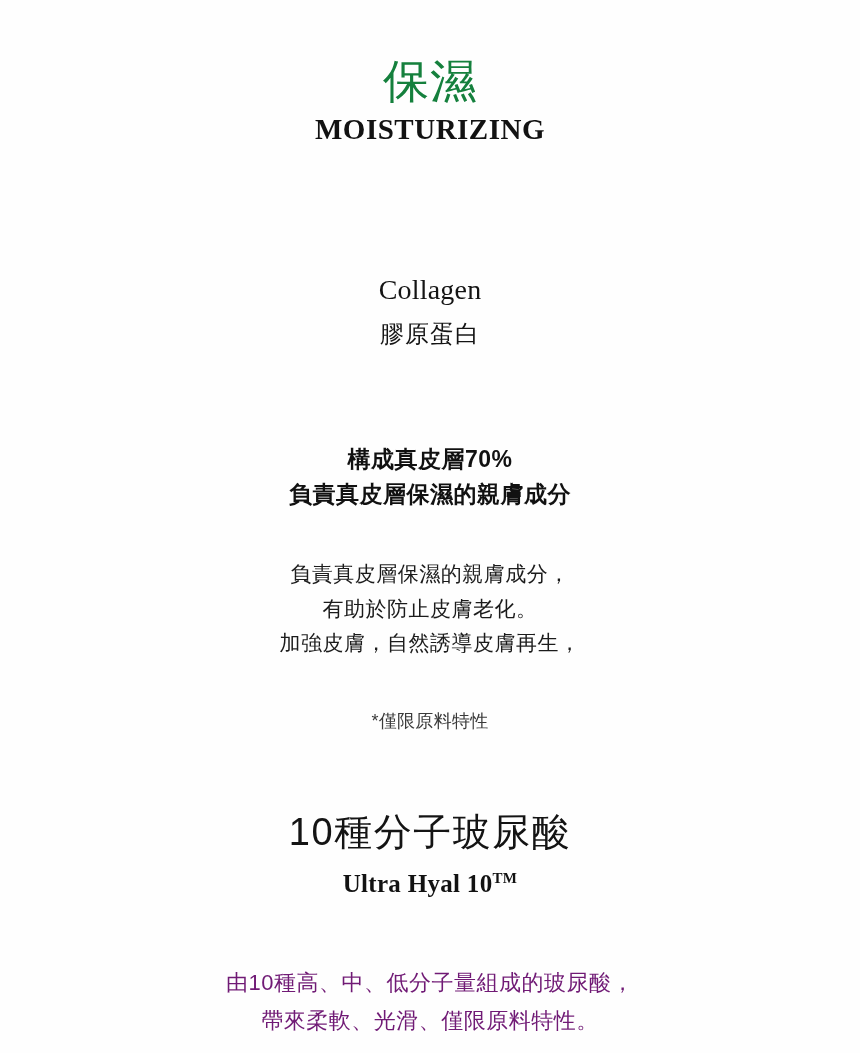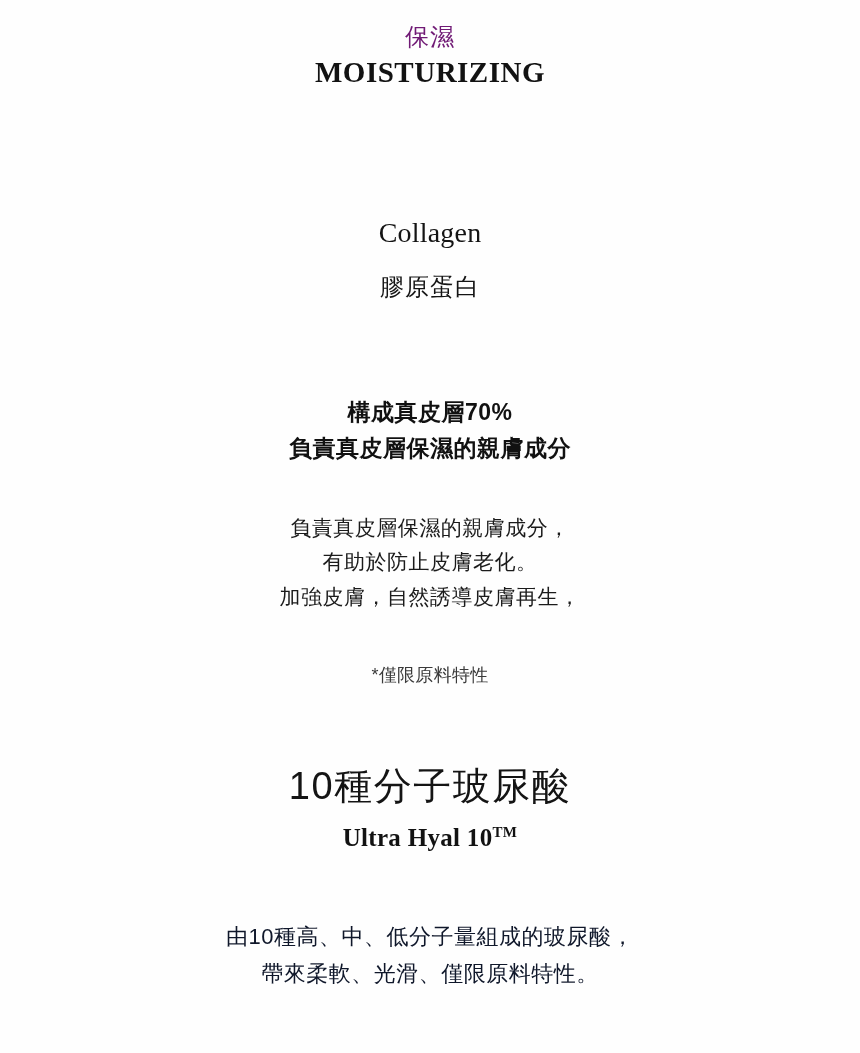--- a/index.html
+++ b/index.html
@@ -18,25 +18,25 @@
     width: 860px;
     height: 1053px;
     position: relative;
     display: flex;
     flex-direction: column;
     align-items: center;
     box-sizing: border-box;
   }
   .section-title-cn {
     font-family: "Liberation Sans", sans-serif;
-    font-size: 24px;
+    font-size: 46px;
     line-height: 1.1;
     font-weight: 400;
-    color: #701a75;
-    margin-top: 24px;
+    color: #15803d;
+    margin-top: 56px;
     letter-spacing: 1px;
   }
   .section-title-en {
     font-family: "Liberation Serif", serif;
     font-size: 29px;
     font-weight: 700;
     letter-spacing: 0.5px;
     color: #121212;
     margin-top: 6px;
   }
@@ -46,21 +46,21 @@
     font-weight: 400;
     color: #141414;
     margin-top: 128px;
     letter-spacing: 0.2px;
   }
   .ingredient-cn {
     font-family: "Liberation Sans", sans-serif;
     font-size: 24px;
     font-weight: 400;
     color: #141414;
-    margin-top: 22px;
+    margin-top: 12px;
     letter-spacing: 1px;
   }
   .headline {
     margin-top: 92px;
     text-align: center;
     font-family: "Liberation Sans", sans-serif;
     font-size: 23px;
     font-weight: 700;
     color: #111111;
     line-height: 1.55;
@@ -103,21 +103,21 @@
     font-size: 15px;
     vertical-align: super;
     font-weight: 700;
   }
   .body-text-2 {
     margin-top: 66px;
     text-align: center;
     font-family: "Liberation Sans", sans-serif;
     font-size: 22px;
     font-weight: 400;
-    color: #0f172a;
+    color: #701a75;
     line-height: 1.7;
     letter-spacing: 0.5px;
   }
   .line {
     display: block;
   }
 </style>
 </head>
 <body>
 

